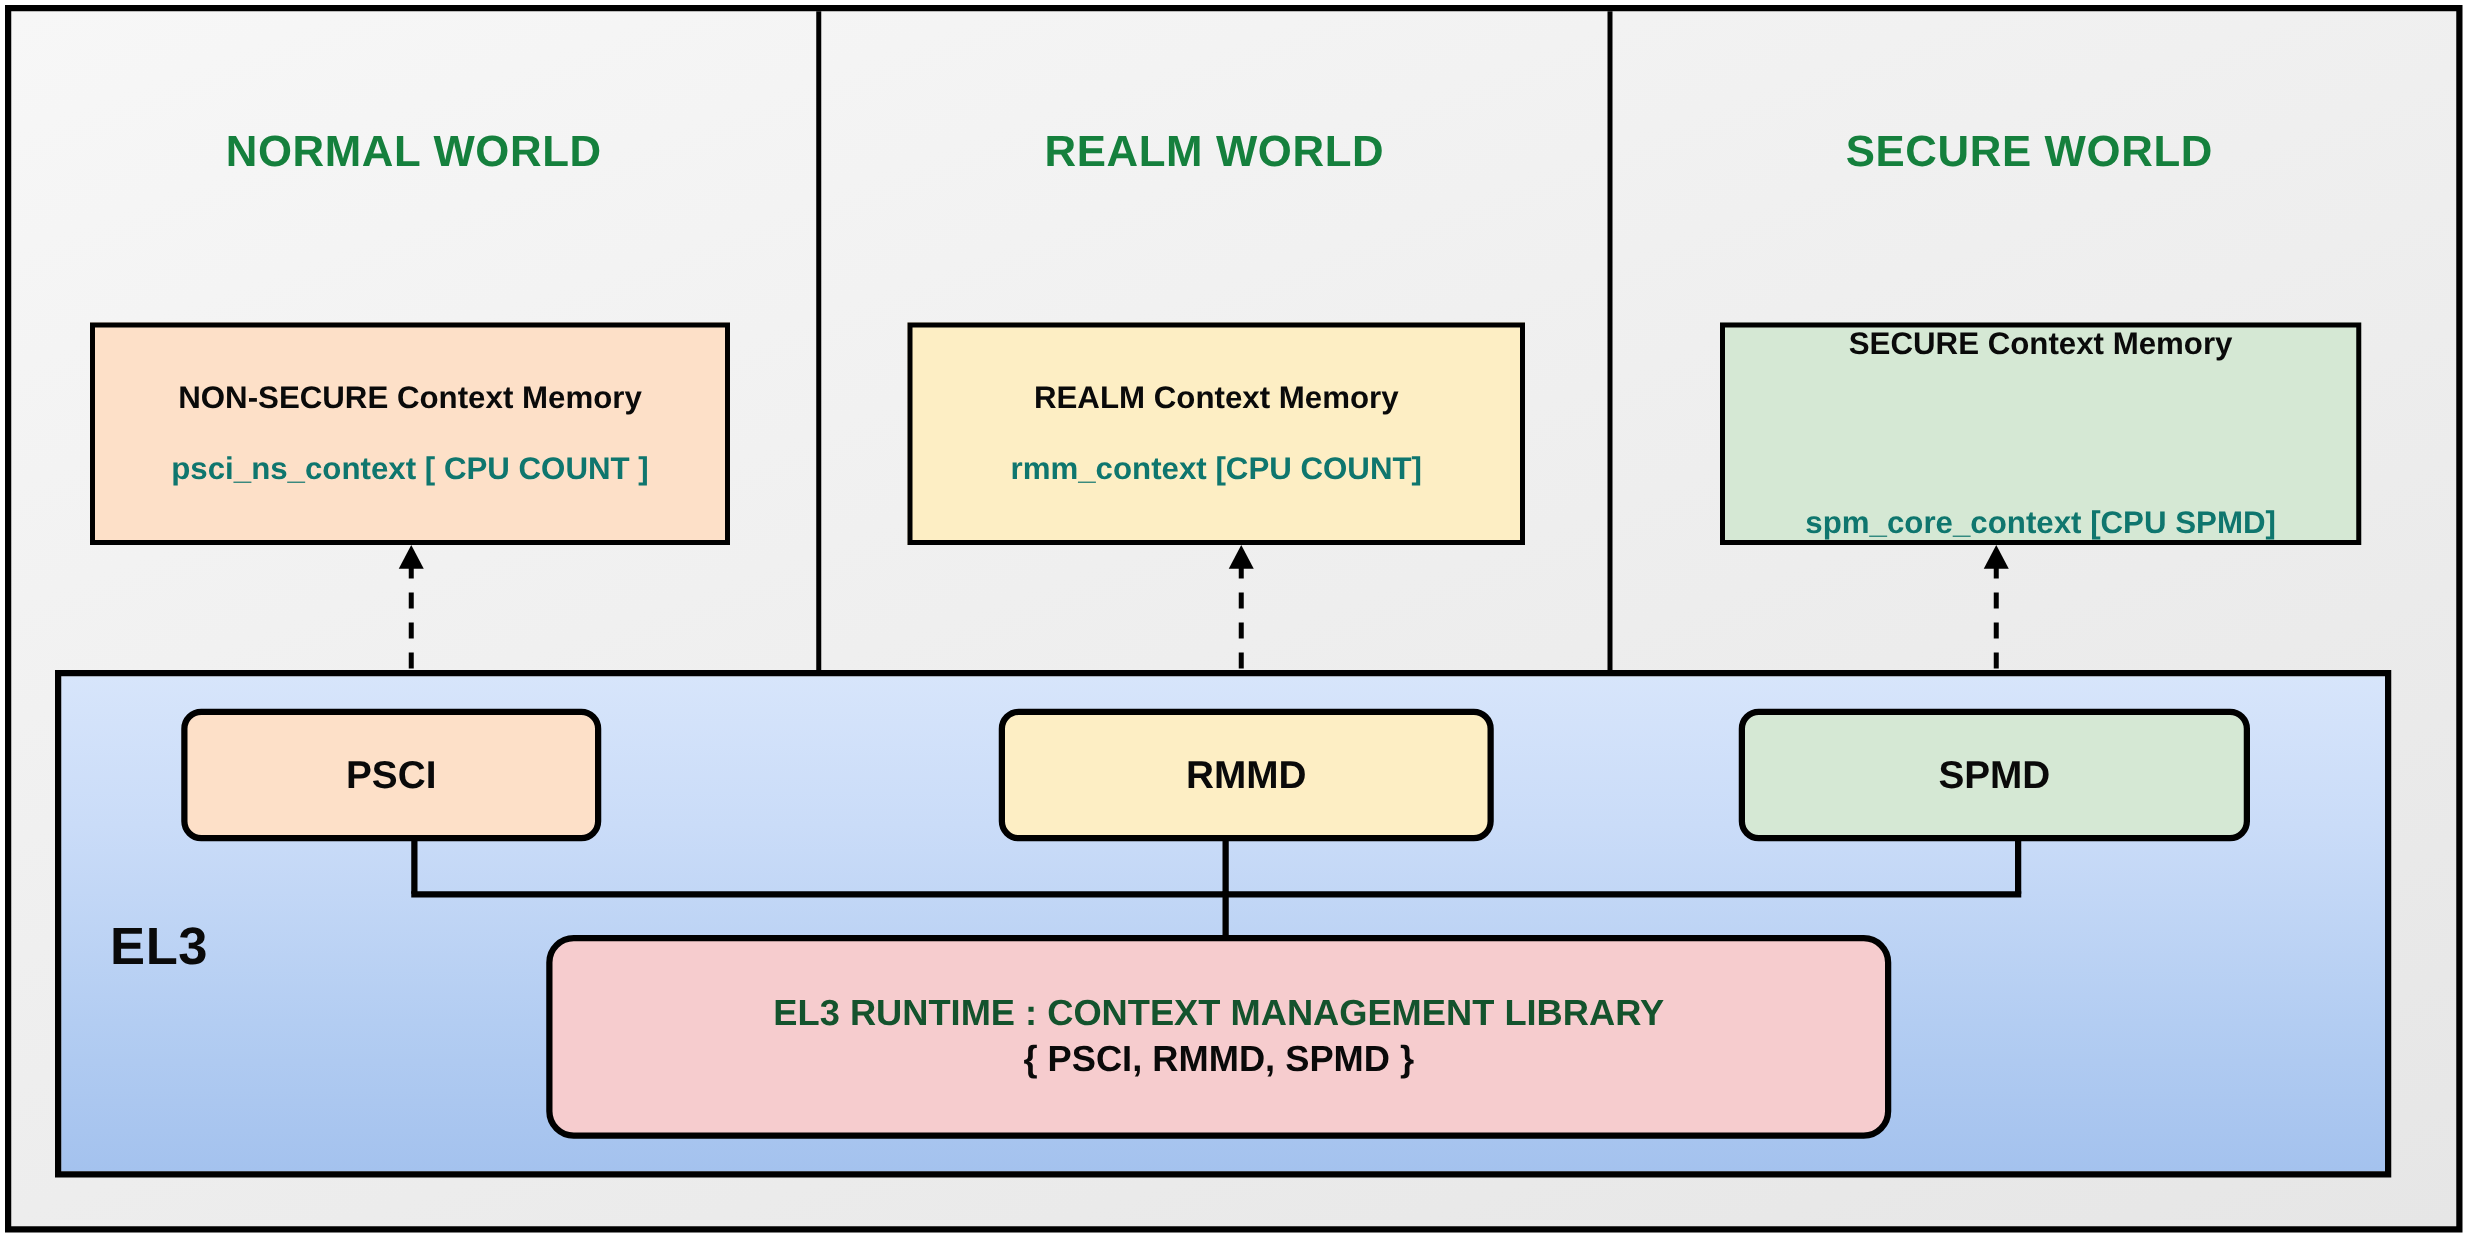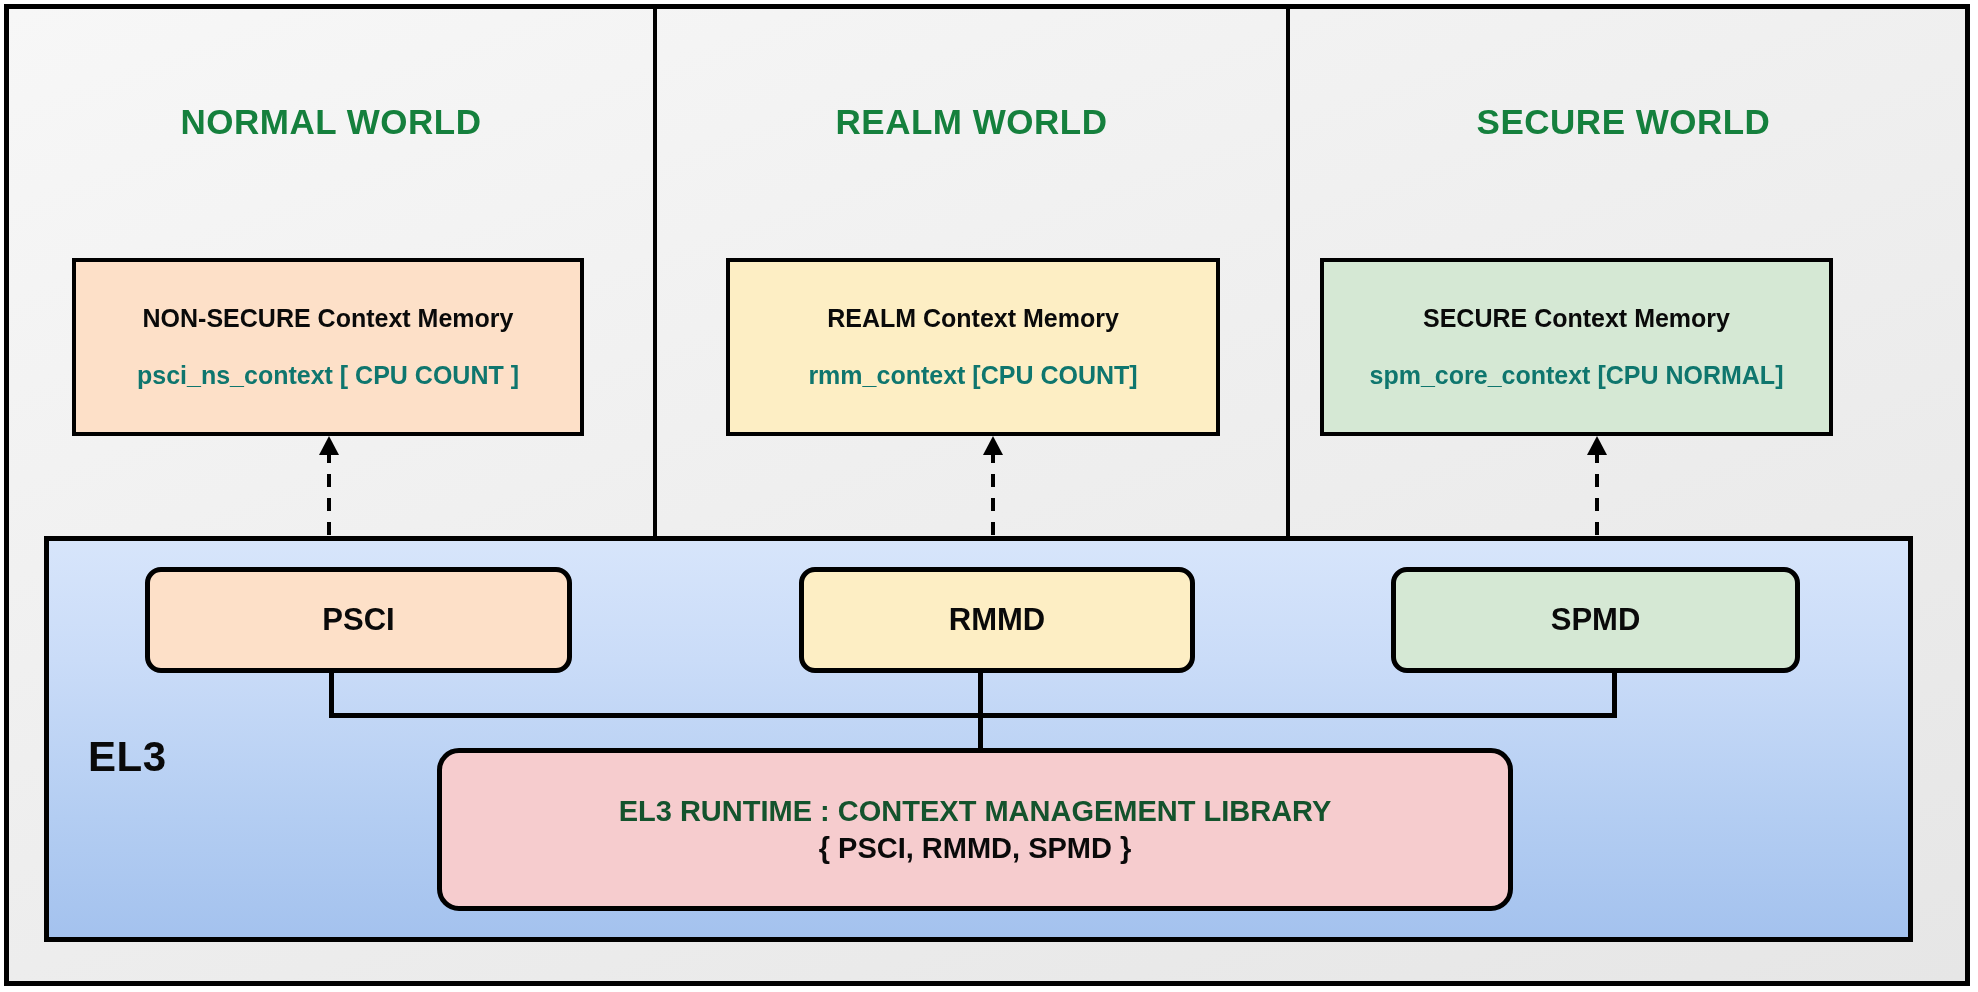--- a/index.html
+++ b/index.html
@@ -77,21 +77,21 @@
     margin-top: 29px;
     font-size: 25px;
     font-weight: bold;
     color: #0f766e;
     text-align: center;
     line-height: 1.1;
   }
 
   .ctx-ns    { left: 72px;   width: 512px;  background: #fde0c8; }
   .ctx-realm { left: 726px;  width: 494px;  background: #fdeec4; }
-  .ctx-sec   { left: 1320px; width: 513px;  background: #d5e8d4; }
+  .ctx-sec   { left: 1376px; width: 513px;  background: #d5e8d4; justify-content: space-between; }
 
   
   .dash-conn {
     position: absolute;
     top: 436px;
     height: 132px;
     width: 26px;
   }
   .dash-conn .stem {
     position: absolute;
@@ -159,21 +159,21 @@
     border: 5px solid #000000;
     border-radius: 16px;
     box-sizing: border-box;
     display: flex;
     align-items: center;
     justify-content: center;
     font-size: 31px;
     font-weight: bold;
     color: #0a0a0a;
   }
-  .disp-psci { left: 145px;  width: 427px; background: #fde0c8; }
+  .disp-psci { left: 145px;  width: 336px; background: #fde0c8; }
   .disp-rmmd { left: 799px;  width: 396px; background: #fdeec4; }
   .disp-spmd { left: 1391px; width: 409px; background: #d5e8d4; }
 
   
   .bus-v {
     position: absolute;
     width: 5px;
     background: #000000;
   }
   .bus-h {
@@ -245,21 +245,21 @@
     <div class="ctx-sub">psci_ns_context  [ CPU COUNT ]</div>
   </div>
 
   <div class="ctx-box ctx-realm">
     <div class="ctx-title">REALM Context Memory</div>
     <div class="ctx-sub">rmm_context [CPU COUNT]</div>
   </div>
 
   <div class="ctx-box ctx-sec">
     <div class="ctx-title">SECURE Context Memory</div>
-    <div class="ctx-sub">spm_core_context  [CPU NORMAL]</div>
+    <div class="ctx-sub">spm_core_context  [CPU SPMD]</div>
   </div>
 
   <div class="dash-conn dc-ns">
     <div class="arrow-up"></div>
     <div class="stem"></div>
     <div class="arrow-down"></div>
   </div>
   <div class="dash-conn dc-realm">
     <div class="arrow-up"></div>
     <div class="stem"></div>

